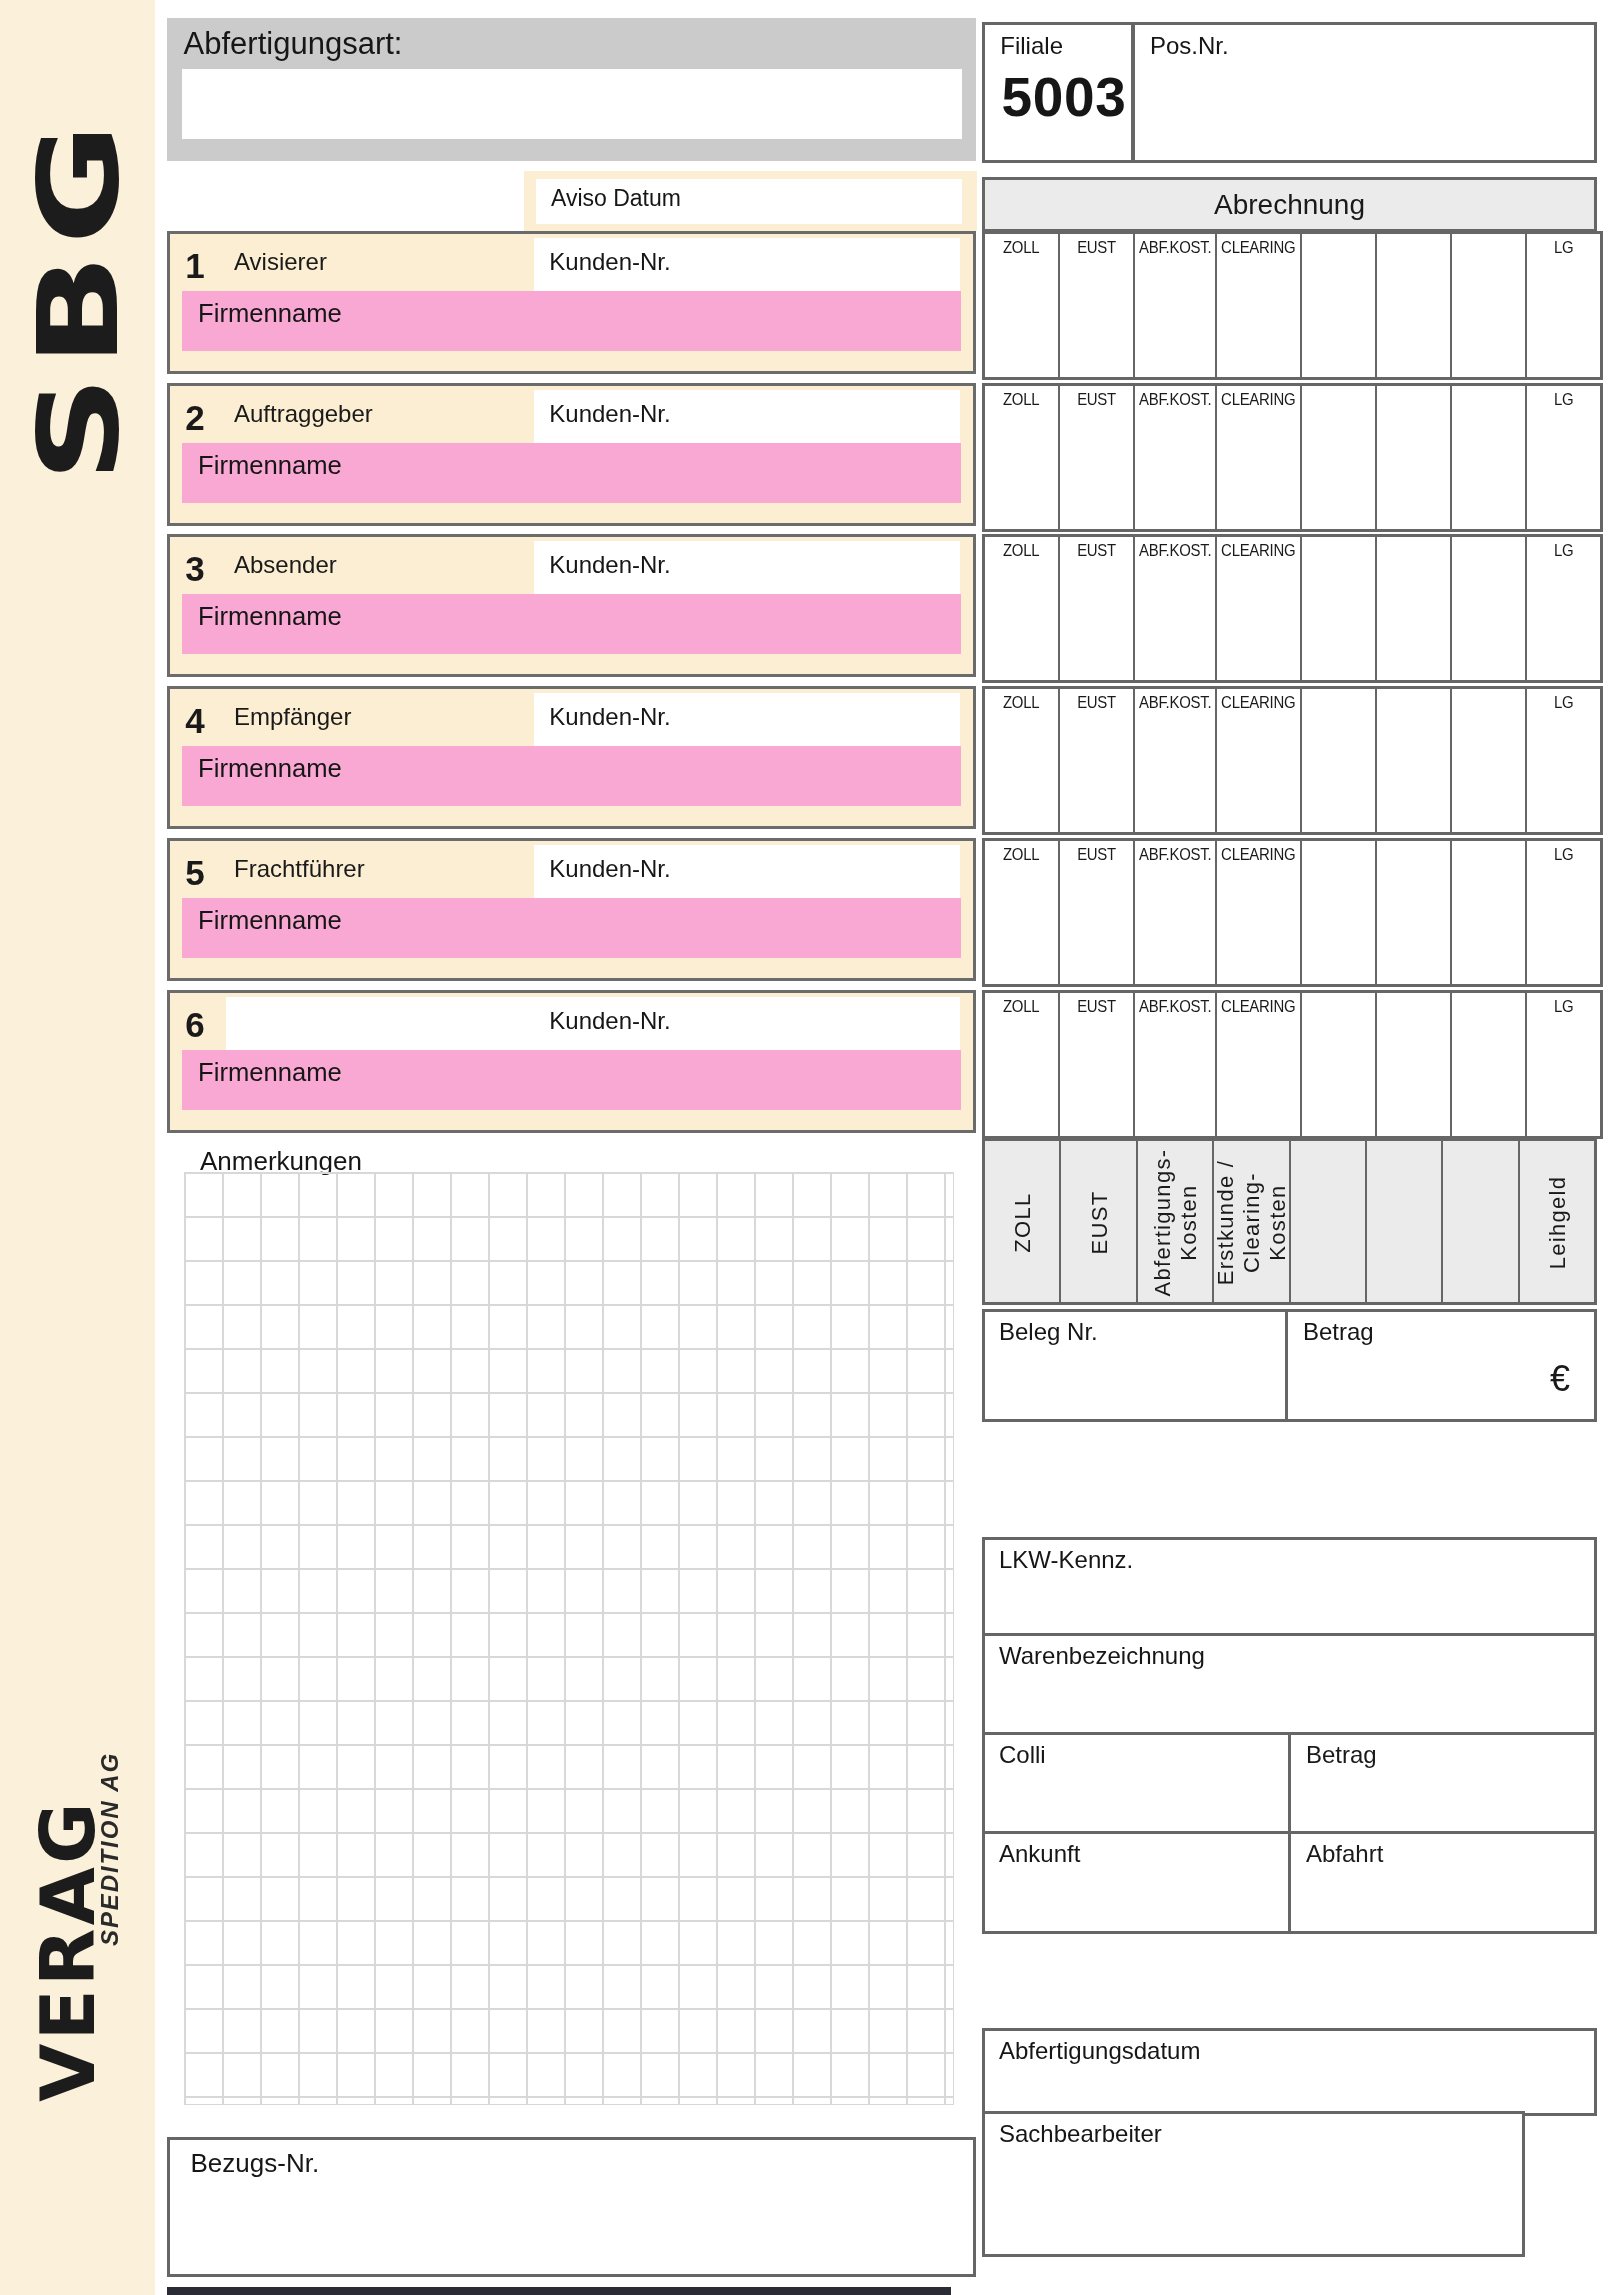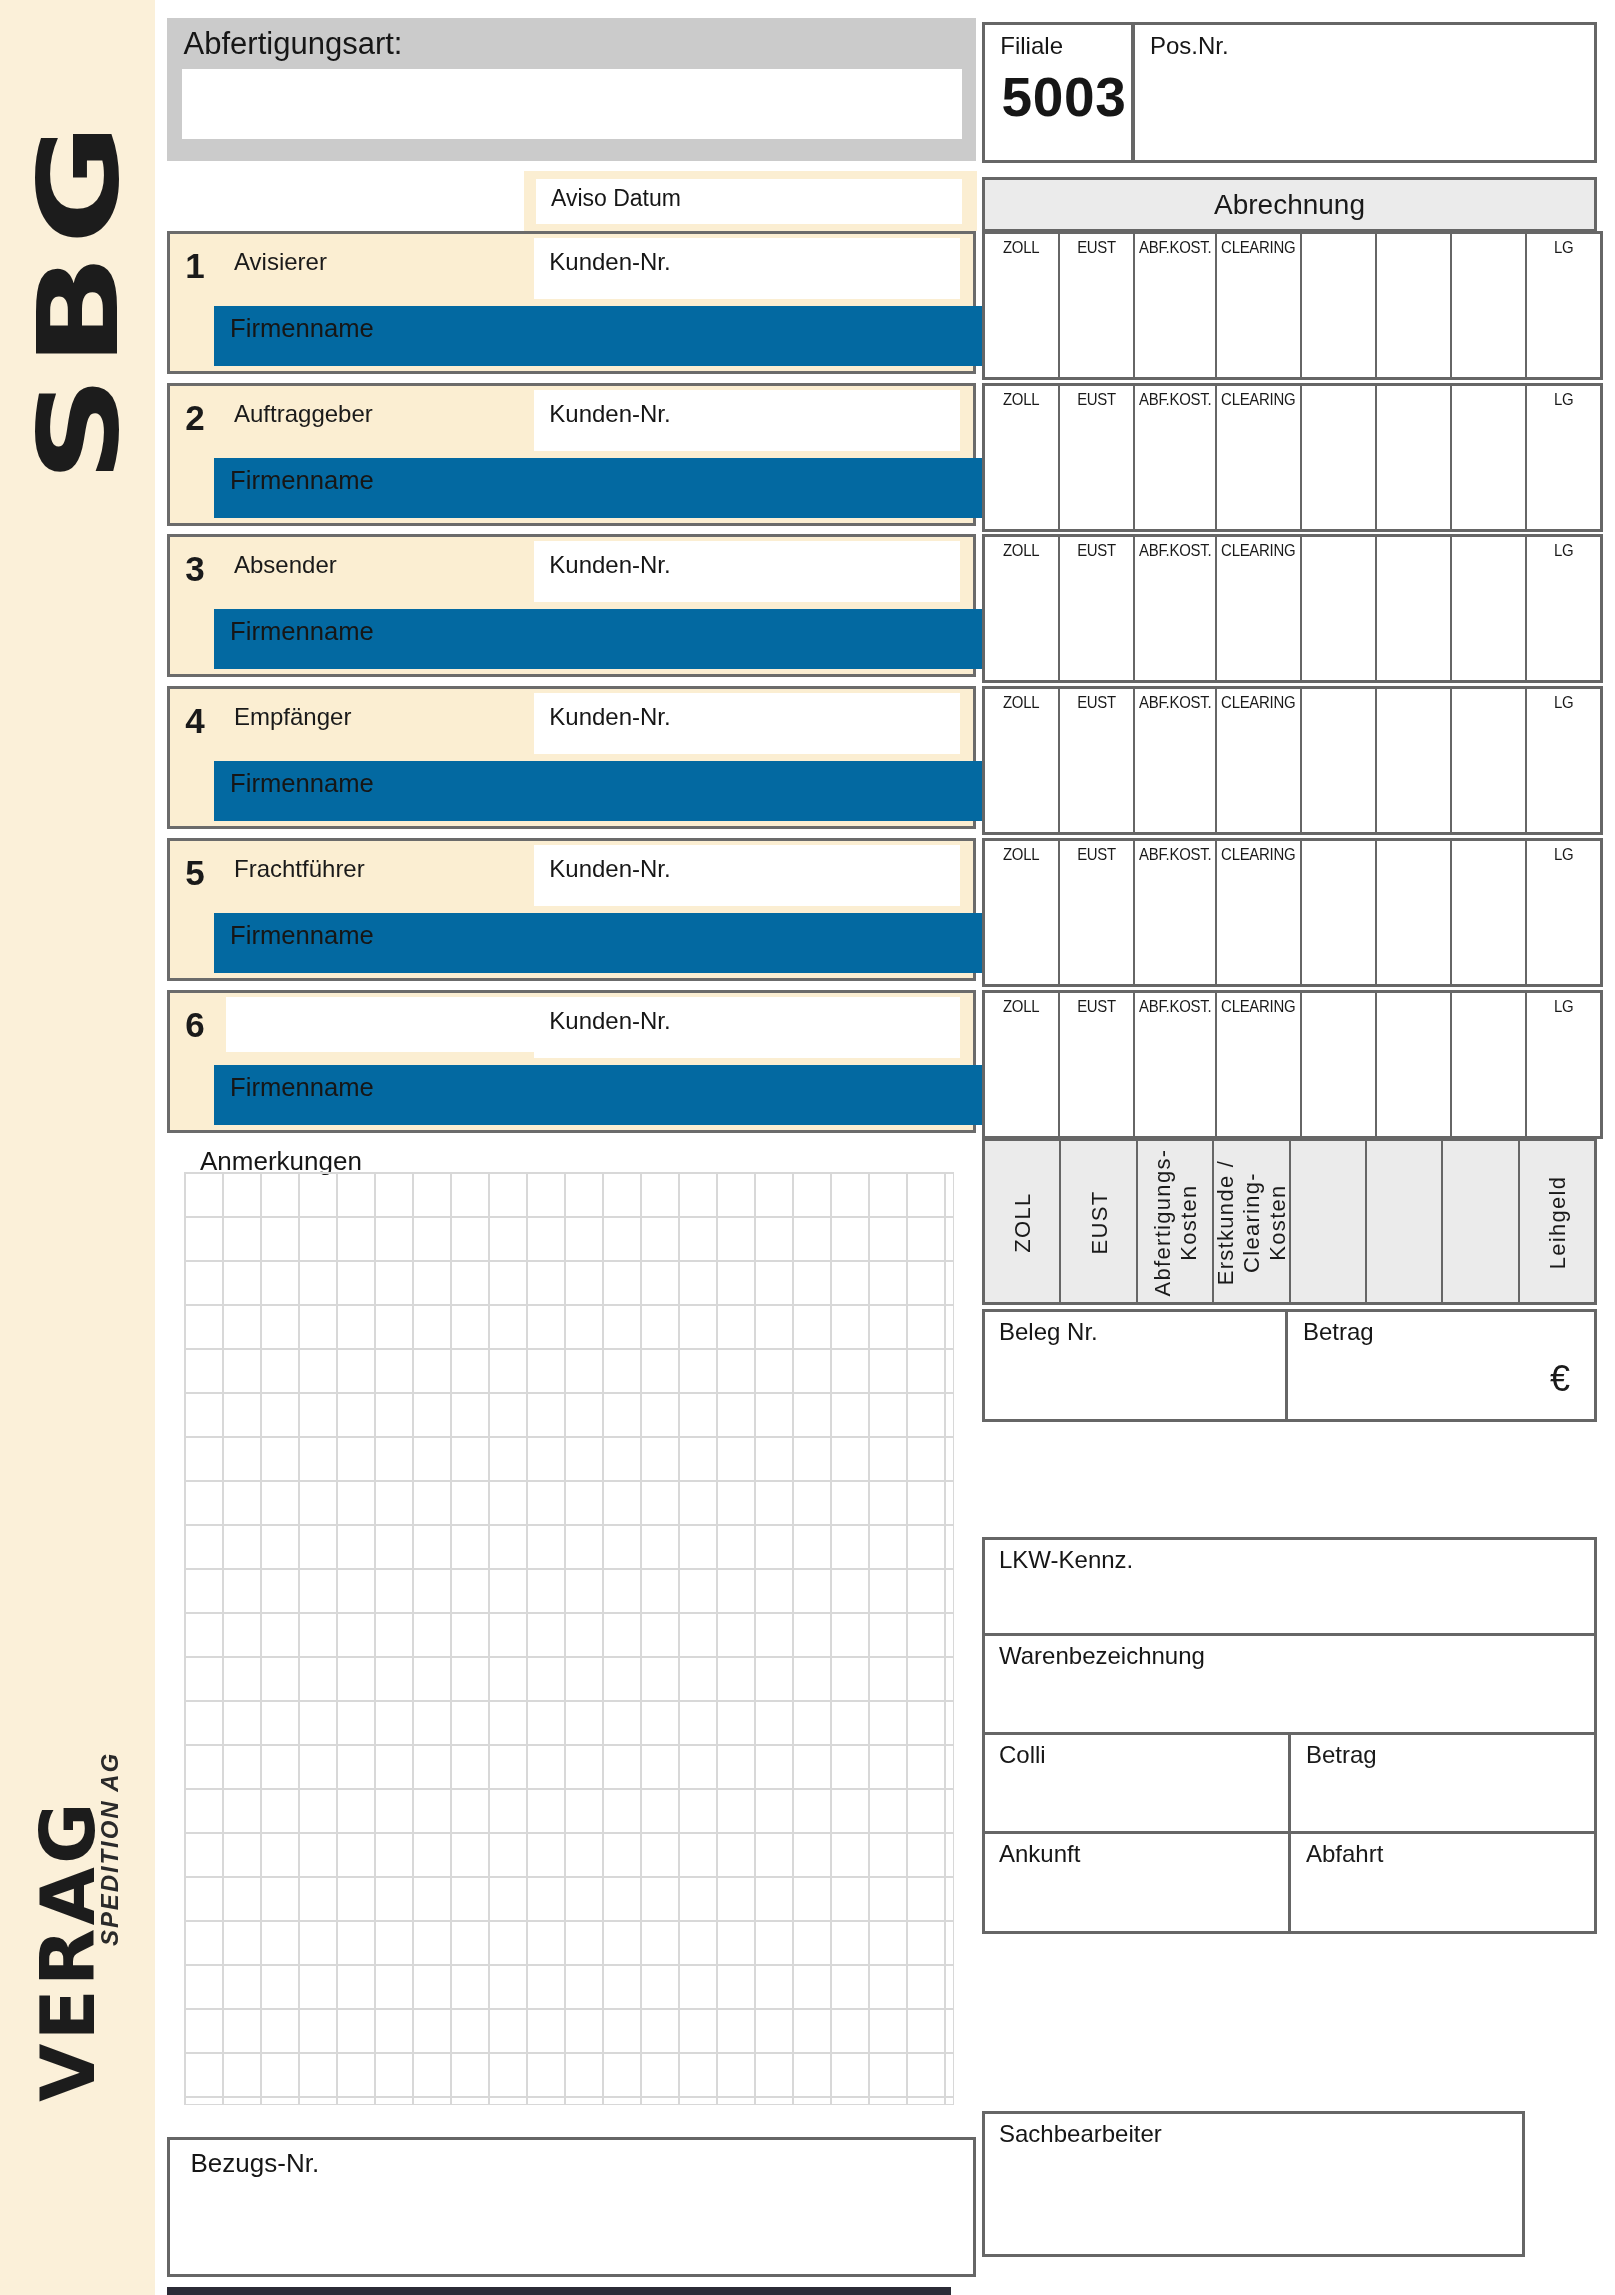--- a/index.html
+++ b/index.html
@@ -43,21 +43,21 @@
   .aviso .lbl{left:27px;top:14px;font-size:23px;}
 
   
   .sec{position:absolute;left:167px;width:809px;height:143px;box-sizing:border-box;
        border:3.8px solid #6B6B6B;background:#FBEED2;}
   .sec .num{position:absolute;left:15.3px;top:11.5px;font-size:35px;font-weight:bold;}
   .sec .slabel{position:absolute;left:64px;top:14px;font-size:24px;}
   .sec .custom{position:absolute;left:56px;top:3.8px;width:308px;height:55px;background:#fff;}
   .sec .kbox{position:absolute;left:364px;top:3.8px;width:426px;height:61px;background:#fff;}
   .sec .kbox .lbl{left:15.3px;top:10.2px;font-size:24px;}
-  .sec .fbox{position:absolute;left:11.5px;top:72px;width:779px;height:60px;background:#0369a1;margin-left:32px;}
+  .sec .fbox{position:absolute;left:11.5px;top:57px;width:779px;height:60px;background:#f9a8d4;}
   .sec .fbox .lbl{left:16.6px;top:7.7px;font-size:25.6px;}
 
   
   .abrTitle{left:982px;top:177px;width:615px;height:55px;border:3.8px solid #666;
             background:#EBEBEB;display:flex;align-items:center;justify-content:center;
             font-size:28px;}
   .arow{position:absolute;left:982px;width:615px;height:143px;border:3.2px solid #666;
         background:#fff;display:flex;}
   .acell{flex:1;box-sizing:border-box;display:flex;justify-content:center;
          align-items:flex-start;padding-top:3.8px;}
@@ -424,20 +424,23 @@
     <div class="divider"></div>
     <div class="lbl">Colli</div>
     <div class="lbl2">Betrag</div>
   </div>
   <div class="obox cargoBox split" style="left:982px;top:1831px;width:615px;height:103px;">
     <div class="divider"></div>
     <div class="lbl">Ankunft</div>
     <div class="lbl2">Abfahrt</div>
   </div>
 
+  <div class="obox cargoBox" style="left:982px;top:2028px;width:615px;height:88px;">
+    <div class="lbl">Abfertigungsdatum</div>
+  </div>
   <div class="obox cargoBox" style="left:982px;top:2111px;width:543px;height:146px;">
     <div class="lbl">Sachbearbeiter</div>
   </div>
 
   <div class="obox bezug">
     <div class="lbl">Bezugs-Nr.</div>
   </div>
 
   <div class="abs botline"></div>
 

